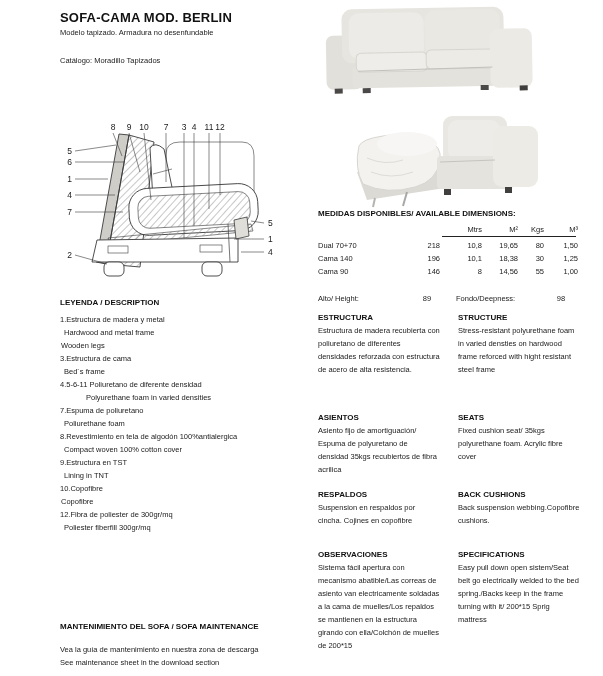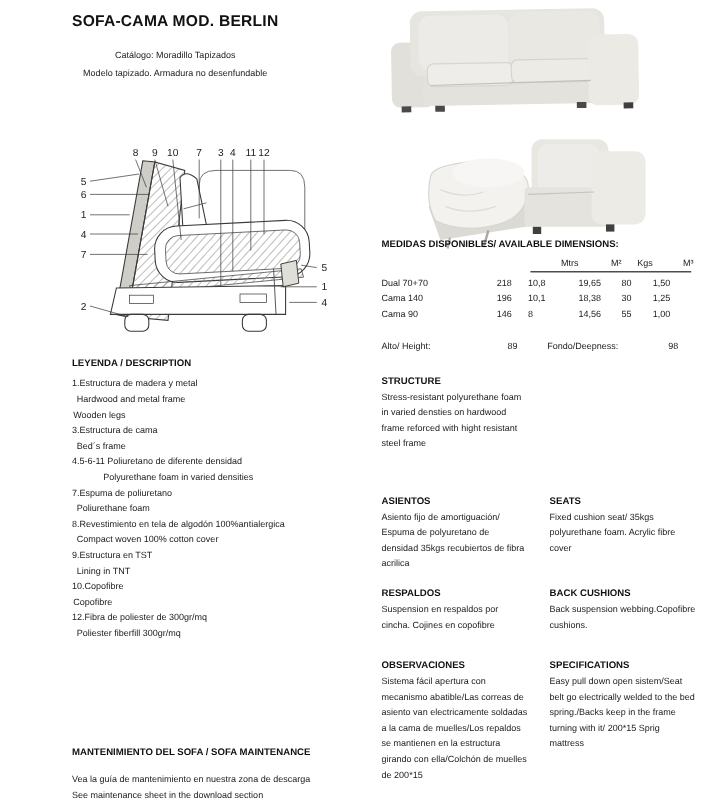--- a/index.html
+++ b/index.html
@@ -11,21 +11,21 @@
   .abs { position:absolute; }
 
   .doc-title { font-size:13px; font-weight:bold; letter-spacing:.2px; color:#111; }
   .meta-line { font-size:7.5px; line-height:15px; color:#222; }
 
   .sec-heading { font-size:8px; font-weight:bold; color:#111; }
   .small { font-size:7.5px; line-height:13px; }
 
   
   .dim-grid { display:grid; grid-template-columns:96px 26px 42px 36px 26px 34px; font-size:7.5px; line-height:13px; }
-  .dim-grid .num { text-align:left; }
+  .dim-grid .num { text-align:right; }
   .dim-grid .colhead { text-align:right; font-weight:normal; }
   .dim-underline { grid-column:3 / 7; border-bottom:1px solid #222; height:1px; margin:0 2px 2px 2px; }
   .dim-heading { margin-bottom:5px; }
   .alto-grid { display:grid; grid-template-columns:96px 26px 104px 34px; font-size:7.5px; margin-top:16px; }
   .alto-grid .num { text-align:center; }
 
   
   .legend-item .es { font-size:7.5px; line-height:13px; }
   .legend-item .en { font-size:7.5px; line-height:13px; }
   .ind0 { padding-left:1px; }
@@ -39,24 +39,24 @@
   .spec-body { font-size:7.5px; line-height:13px; width:122px; }
 
   .maint .sec-heading { margin-bottom:12px; }
   svg text { font-family:"Liberation Sans", sans-serif; }
 </style>
 </head>
 <body>
 
 <div class="page">
 
-  <div class="abs" style="left:60px; top:10px;text-align:center;">
+  <div class="abs" style="left:60px; top:10px;">
     <div class="doc-title">SOFA-CAMA MOD. BERLIN</div>
+    <div class="meta-line">Modelo tapizado. Armadura no desenfundable</div>
     <div class="meta-line" style="margin-top:13px;">Catálogo: Moradillo Tapizados</div>
-    <div class="meta-line">Modelo tapizado. Armadura no desenfundable</div>
   </div>
 
   <svg class="abs" style="left:312px; top:0;" width="235" height="96" viewBox="0 0 235 96" aria-hidden="true">
     <g transform="rotate(-1 117 48)">
       <rect x="14" y="34" width="36" height="54" rx="7" fill="#e2e0db"></rect>
       <rect x="30" y="8" width="162" height="54" rx="10" fill="#e7e5e0"></rect>
       <rect x="37" y="12" width="75" height="46" rx="10" fill="#edebe7"></rect>
       <rect x="113" y="10" width="75" height="45" rx="10" fill="#eae8e3"></rect>
       <rect x="40" y="66" width="148" height="21" rx="3" fill="#e4e2dd"></rect>
       <rect x="44" y="52" width="71" height="19" rx="5" fill="#efede9" stroke="#d7d5cf" stroke-width="1"></rect>
@@ -158,21 +158,21 @@
       <text x="22" y="86" text-anchor="end">4</text>
       <text x="22" y="103" text-anchor="end">7</text>
       <text x="22" y="146" text-anchor="end">2</text>
 
       <text x="218" y="114">5</text>
       <text x="218" y="130">1</text>
       <text x="218" y="143">4</text>
     </g>
   </svg>
 
-  <div class="abs" style="left:318px; top:199px; width:270px;">
+  <div class="abs" style="left:318px; top:209px; width:270px;">
     <div class="sec-heading dim-heading">MEDIDAS DISPONIBLES/ AVAILABLE DIMENSIONS:</div>
     <div class="dim-grid">
       <div></div>
         <div></div>
       <div class="colhead">Mtrs</div>
       <div class="colhead">M²</div>
       <div class="colhead">Kgs</div>
       <div class="colhead">M³</div>
 
       <div></div>
@@ -245,20 +245,24 @@
     </div>
     <div class="legend-item">
       <div class="es">12.Fibra de poliester de 300gr/mq</div>
       <div class="en ind4">Poliester fiberfill 300gr/mq</div>
     </div>
   </div>
 
   <div class="abs" style="left:318px; top:313px; width:280px; height:300px;">
     <div class="spec-row" style="top:0;">
       <div class="spec-col">
+        <div class="spec-title">ESTRUCTURA</div>
+        <div class="spec-body">Estructura de madera recubierta con poliuretano de diferentes densidades reforzada con estructura de acero de alta resistencia.</div>
+      </div>
+      <div class="spec-col">
         <div class="spec-title">STRUCTURE</div>
         <div class="spec-body">Stress-resistant polyurethane foam in varied densties on hardwood frame reforced with hight resistant steel frame</div>
       </div>
     </div>
 
     <div class="spec-row" style="top:100px;">
       <div class="spec-col">
         <div class="spec-title">ASIENTOS</div>
         <div class="spec-body">Asiento fijo de amortiguación/ Espuma de polyuretano de densidad 35kgs recubiertos de fibra acrilica</div>
       </div>

